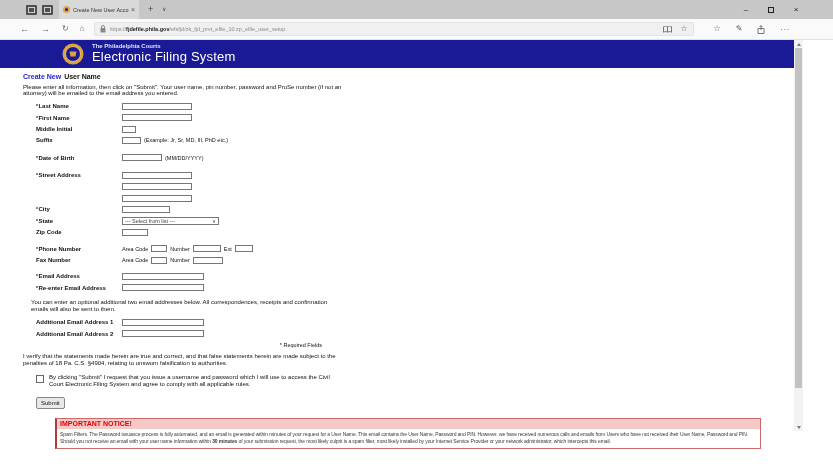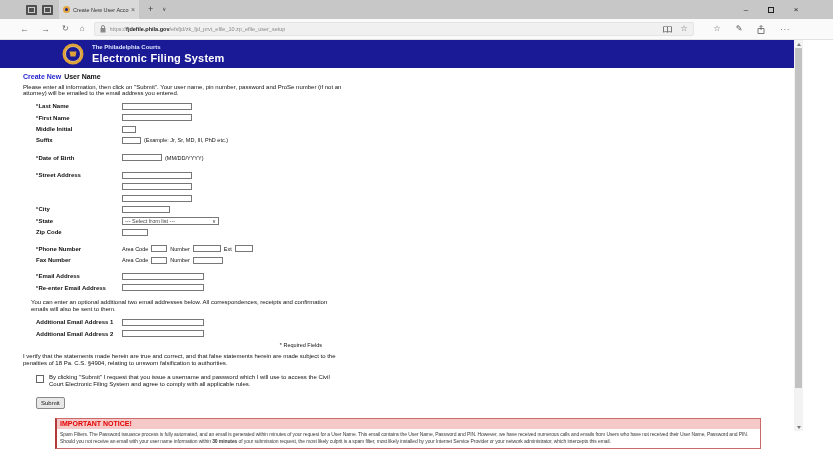--- a/index.html
+++ b/index.html
@@ -41,21 +41,21 @@
   .right-ics{display:flex;align-items:center;margin-left:20px;gap:15px;}
   .pen{font-size:8px;color:#5a5a5a;line-height:1;}
   .more{font-size:7px;color:#5a5a5a;letter-spacing:1px;line-height:1;}
 
   
   .viewport{position:absolute;top:40px;left:0;width:794px;height:426px;background:#fff;overflow:hidden;}
   .navhdr{height:28px;background:#1a1a96;display:flex;align-items:center;}
   .sealwrap{margin-left:62px;width:22px;height:22px;flex-shrink:0;}
   .navtxt{margin-left:8px;color:#fff;}
   .nav-l1{font-size:6px;font-weight:bold;color:#dde2ff;line-height:1.2;}
-  .nav-l2{font-size:11px;font-weight:bold;line-height:1.1;letter-spacing:0.2px;}
+  .nav-l2{font-size:13px;font-weight:normal;line-height:1.1;letter-spacing:0.2px;}
 
   .content{padding:5px 0 0 23px;}
   .pgh{font-size:7px;font-weight:bold;line-height:1.1;}
   .hlink{color:#2323cc;}
   .hrest{color:#111;margin-left:3px;}
   .intro{width:320px;font-size:6px;line-height:1.08;color:#111;margin:3px 0 0 0;}
 
   .form{margin-left:13px;margin-top:4px;}
   .frow{display:flex;align-items:center;height:11.4px;}
   .flabel{width:86px;font-size:6px;font-weight:bold;color:#111;flex-shrink:0;}

